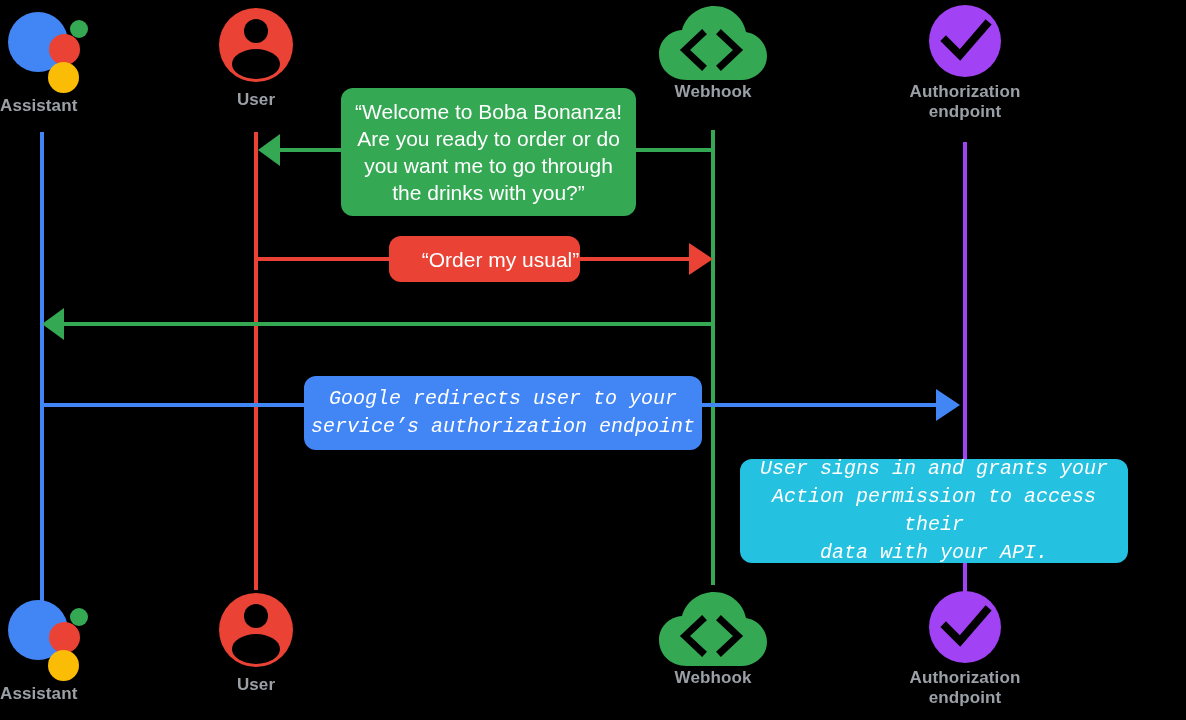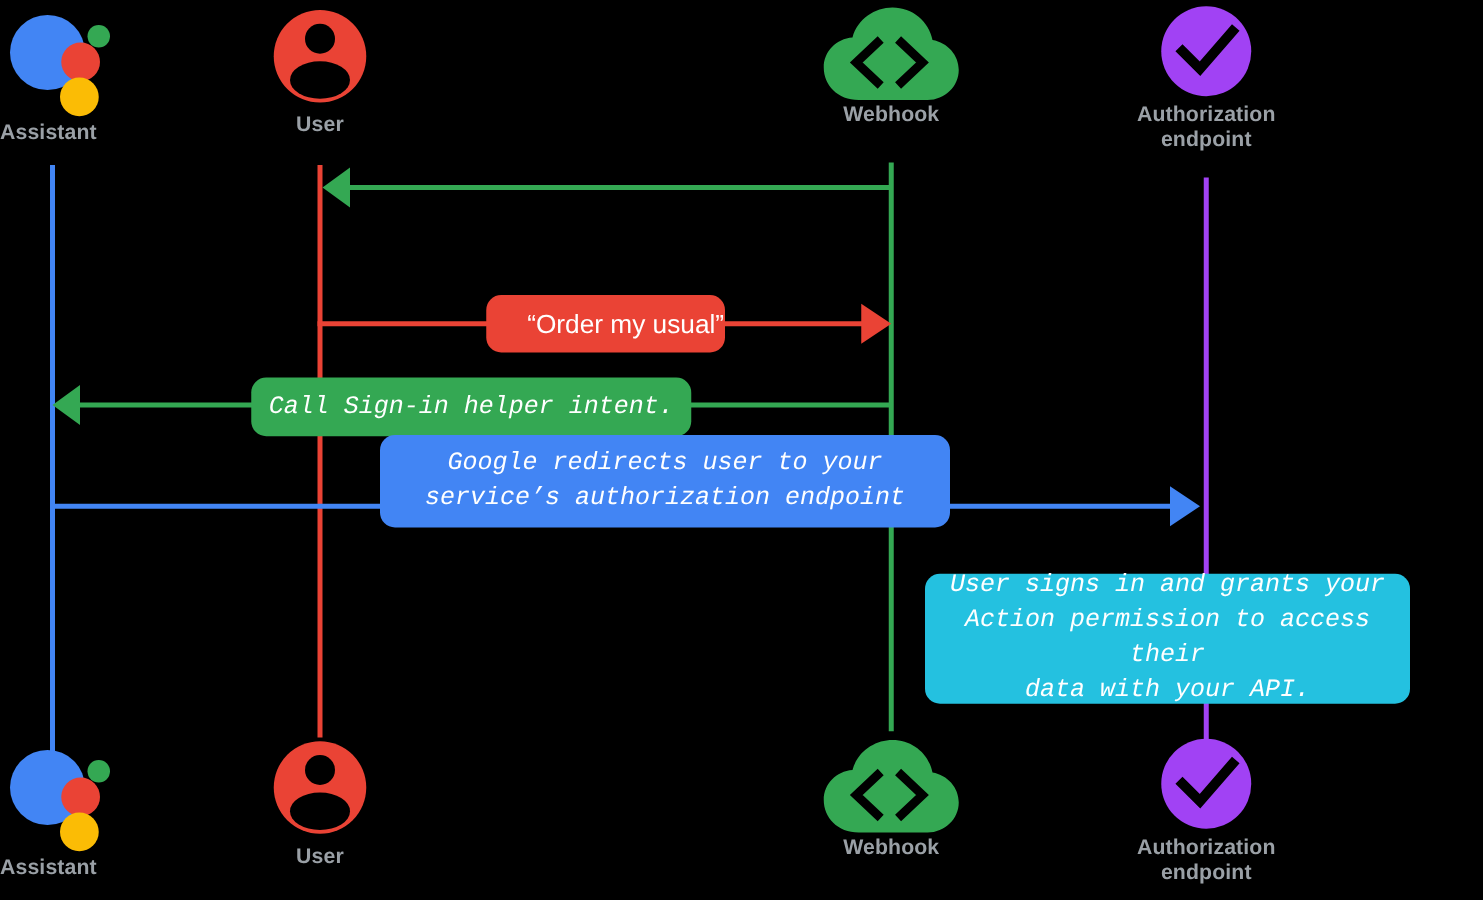--- a/index.html
+++ b/index.html
@@ -169,36 +169,39 @@
         <circle cx="37" cy="37" r="36" fill="#a142f4"></circle>
         <path d="M18 37 L32 51 L58 21" fill="none" stroke="#000000" stroke-width="8" stroke-linecap="square" stroke-linejoin="miter"></path>
       </svg>
     </div>
     <div class="actor-label" style="margin-top:4px;">Authorization
 endpoint</div>
   </div>
 
   <div class="msg-line" style="left:264px; top:148px; width:449px; background:#34a853;"></div>
   <div class="arrowhead left" style="left:258px; top:134px; border-right:22px solid #34a853;"></div>
+  <div class="bubble sans" style="left:341px; top:88px; width:295px; height:128px; background:#34a853;">
+    <div class="bubble-text">“Welcome to Boba Bonanza!
+Are you ready to order or do
+you want me to go through
+the drinks with you?”</div>
+  </div>
 
   <div class="msg-line" style="left:254px; top:257px; width:437px; background:#ea4335;"></div>
   <div class="arrowhead right" style="left:689px; top:243px; border-left:24px solid #ea4335;"></div>
   <div class="bubble sans" style="left:389px; top:236px; width:191px; height:46px; background:#ea4335;padding-left:32px;">
     <div class="bubble-text">“Order my usual”</div>
   </div>
 
   <div class="msg-line" style="left:60px; top:322px; width:653px; background:#34a853;"></div>
   <div class="arrowhead left" style="left:42px; top:308px; border-right:22px solid #34a853;"></div>
-  <div class="bubble mono" style="left:201px; top:302px; width:352px; height:47px; background:#34a853;">
-    <div class="bubble-text">Call Sign-in helper intent.</div>
-  </div>
 
   <div class="msg-line" style="left:40px; top:403px; width:900px; background:#4285f4;"></div>
   <div class="arrowhead right" style="left:936px; top:389px; border-left:24px solid #4285f4;"></div>
-  <div class="bubble mono" style="left:304px; top:348px; width:456px; height:74px; background:#4285f4;">
+  <div class="bubble mono" style="left:304px; top:376px; width:398px; height:74px; background:#4285f4;">
     <div class="bubble-text">Google redirects user to your
 service’s authorization endpoint</div>
   </div>
 
   <div class="bubble mono" style="left:740px; top:459px; width:388px; height:104px; background:#24c1e0;">
     <div class="bubble-text">User signs in and grants your
 Action permission to access their
 data with your API.</div>
   </div>
 

